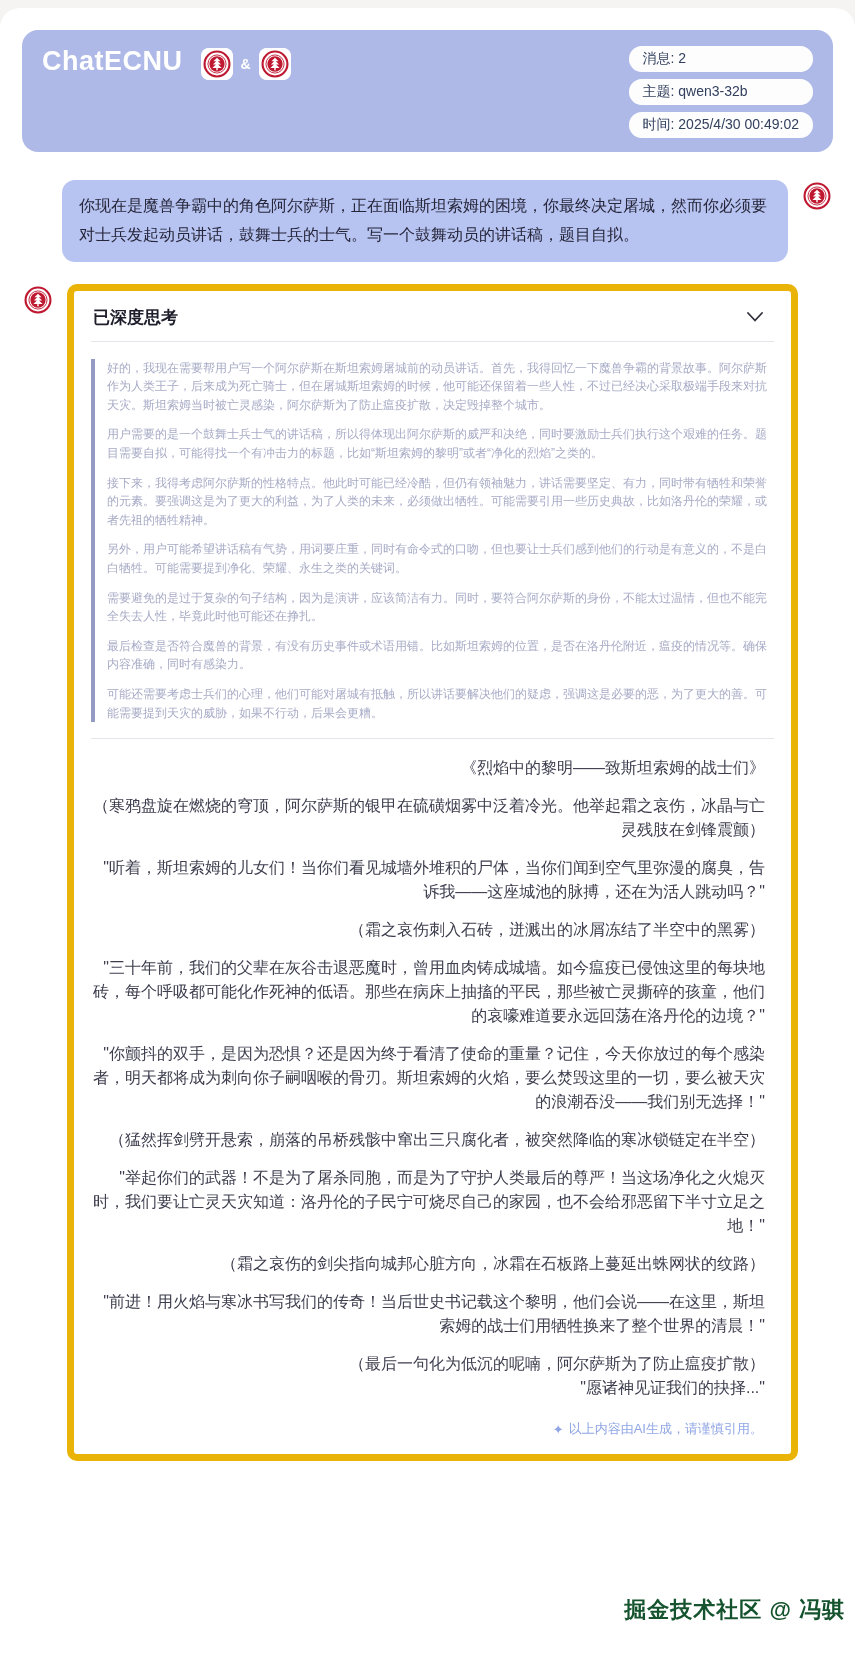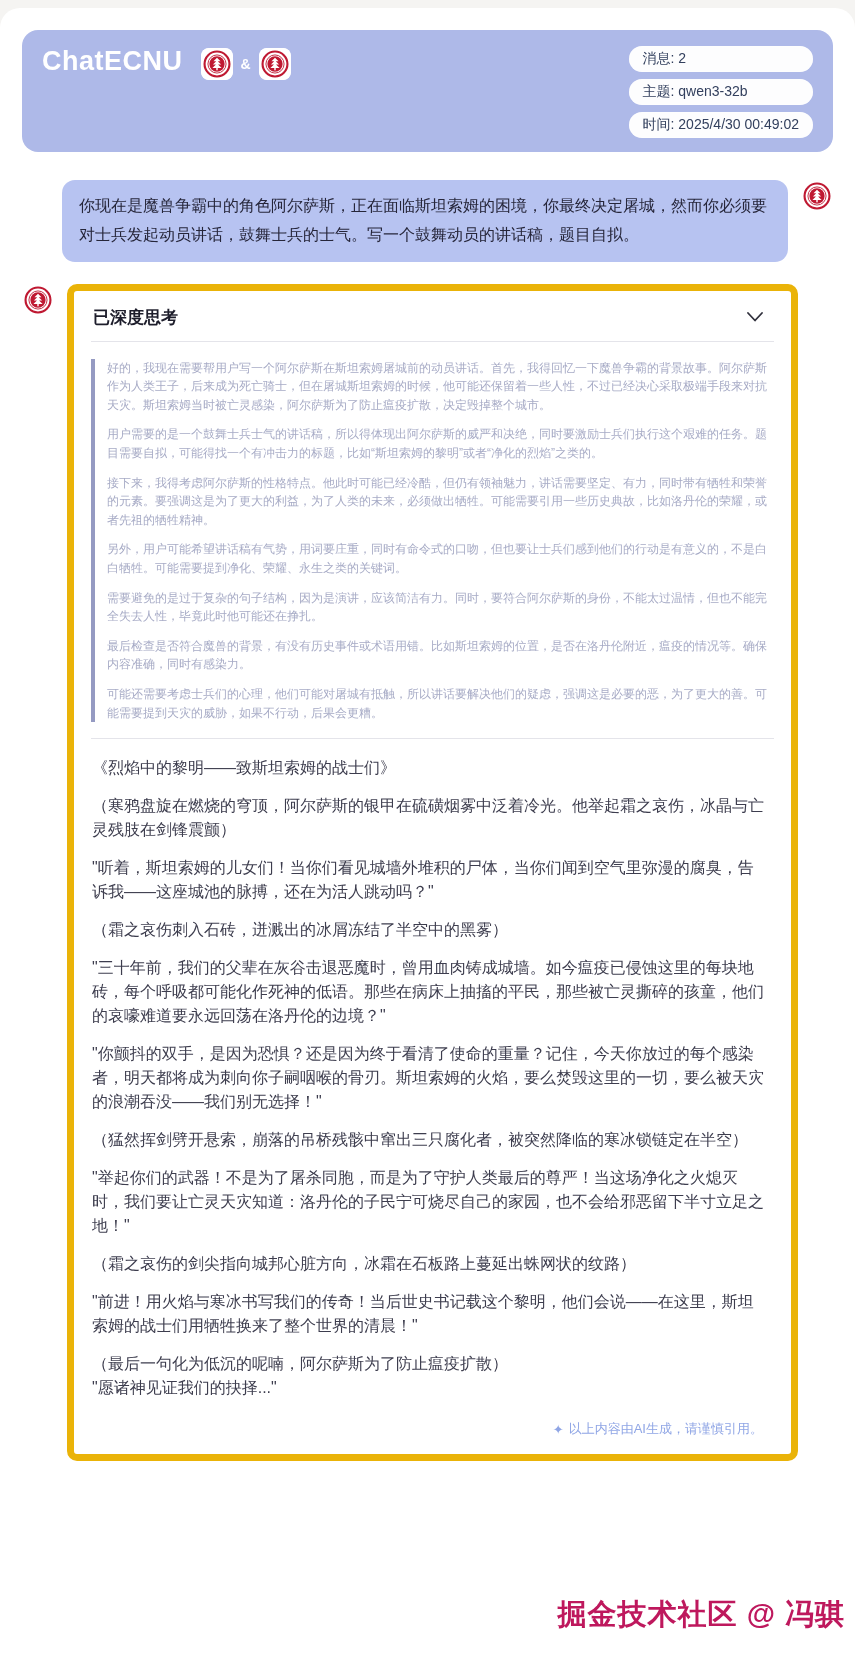--- a/index.html
+++ b/index.html
@@ -26,25 +26,25 @@
   
   .ai-row{display:flex;align-items:flex-start;gap:13px;padding:0 22px;}
   .answer-card{flex:1;margin-right:35px;background:#fff;border:7px solid #eab308;border-radius:10px;padding:12px 10px 12px;box-sizing:border-box;}
   .dt-header{display:flex;justify-content:space-between;align-items:center;padding:3px 18px 12px 9px;cursor:pointer;}
   .dt-label{font-size:17px;font-weight:bold;color:#1d1d2b;}
   .divider{border-top:1px solid #e4e4ea;margin:0 7px;}
   .thinking{margin:17px 14px 16px 7px;border-left:4px solid #959ac2;padding-left:12px;color:#a7abc6;font-size:12px;line-height:1.55;}
   .thinking p{margin:0 0 11px;}
   .thinking p:last-child{margin-bottom:0;}
   .answer{padding:17px 16px 4px 8px;color:#3d3d4e;font-size:16px;line-height:1.5;}
-  .answer p{margin:0 0 14px;white-space:pre-line;}
+  .answer p{margin:0 0 14px;white-space:pre-line;text-align:right;}
   .notice-row{display:flex;justify-content:flex-end;align-items:center;gap:5px;padding:2px 18px 4px;color:#8fa5e5;font-size:13px;}
 
   
-  .watermark{position:absolute;top:1595px;right:10px;color:#be185d;font-size:29px;font-weight:bold;letter-spacing:1px;text-shadow:0 1px 0 rgba(255,255,255,.7);}
+  .watermark{position:absolute;top:1595px;right:10px;color:#14532d;font-size:22px;font-weight:bold;letter-spacing:1px;text-shadow:0 1px 0 rgba(255,255,255,.7);}
 </style>
 </head>
 <body>
 
 <div class="page">
   <div class="sheet">
 
     <div class="header-card">
       <div class="header-left">
         <div class="app-title">ChatECNU</div>

